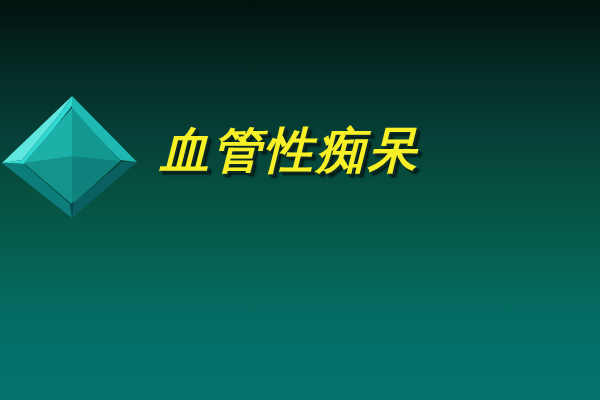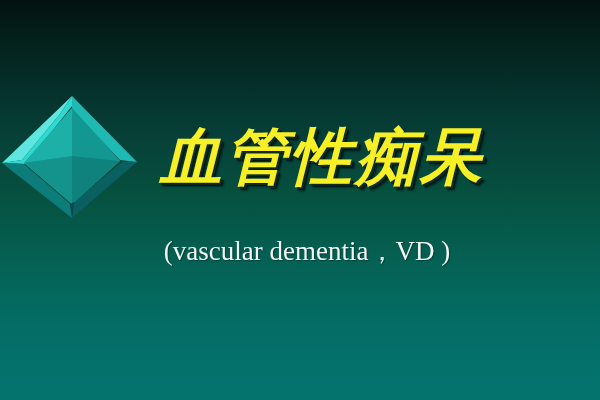--- a/index.html
+++ b/index.html
@@ -35,21 +35,21 @@
     height: 130px;
   }
   #diamond svg { display: block; width: 142px; height: 130px; }
 
   
   #title {
     position: absolute;
     left: 160px;
     top: 126px;
     width: 320px;
-    font-size: 62px;
+    font-size: 49px;
     line-height: 1;
     font-style: italic;
     font-weight: 700;
     letter-spacing: 3px;
     color: #f7f026;
     white-space: nowrap;
     text-shadow:
         2px 2px 0 #0d2a26,
         3px 3px 1px rgba(3,20,18,0.85),
         4px 4px 2px rgba(3,18,16,0.55);
@@ -93,17 +93,14 @@
       <polygon points="72,16 120,69 72,64" fill="#139891"></polygon>
       <polygon points="24,71 72,64 72,112" fill="#14938d"></polygon>
       <polygon points="72,64 120,69 72,112" fill="#0f827e"></polygon>
 
       <polygon points="70,112 74,110 72,126" fill="#07484d"></polygon>
     </svg>
   </div>
 
   <div id="title">血管性痴呆</div>
 
-  <div id="subtitle">
-    <span class="sub-inner">(vascular dementia，VD )</span>
-  </div>
 
 </div>
 
 </body></html>

